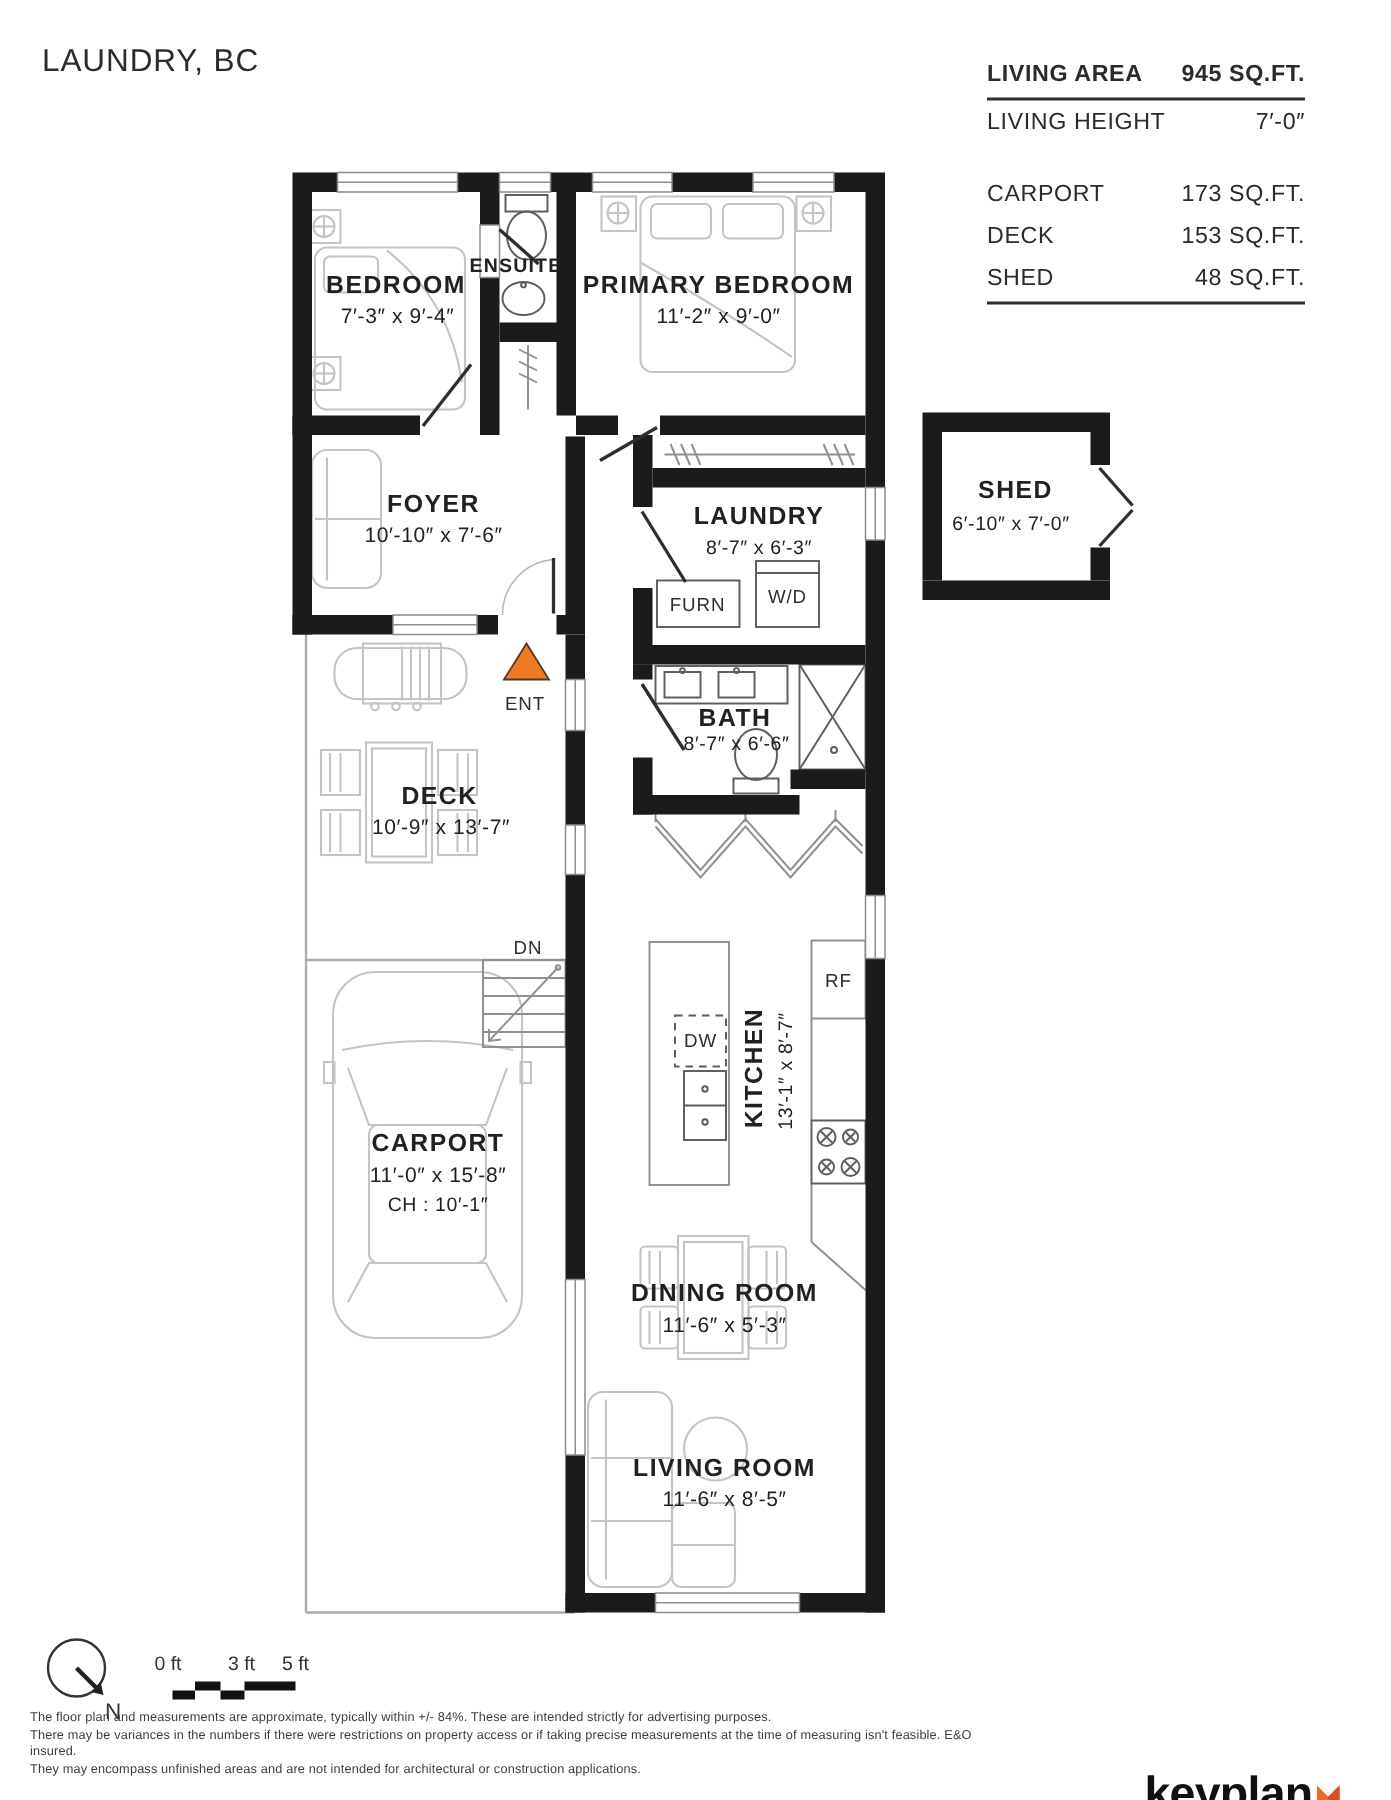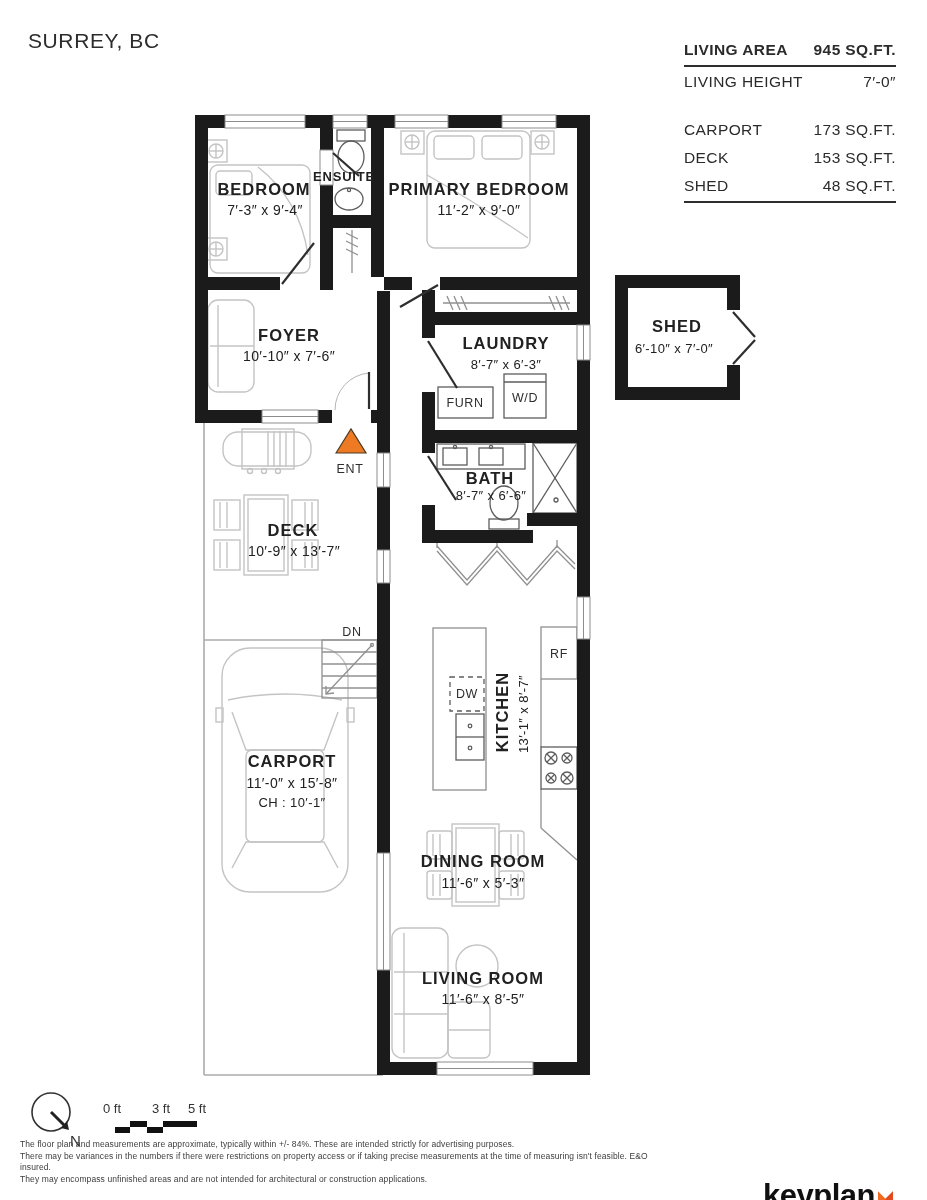--- a/index.html
+++ b/index.html
@@ -5,21 +5,21 @@
   html,body{margin:0;padding:0;}
   body{
     width:927px;height:1200px;position:relative;background:#ffffff;
     font-family:"Liberation Sans",sans-serif;overflow:hidden;color:#222;
   }
   
   .header{position:absolute;left:28px;top:24px;}
   .title{font-size:31px;font-weight:700;color:#1c1c1c;letter-spacing:.3px;}
   .subtitle{font-size:21px;font-weight:400;color:#2c2c2c;letter-spacing:.6px;margin-top:5px;}
   
-  .stats{position:absolute;left:684px;top:36px;width:212px;color:#2b2b2b;}
+  .stats{position:absolute;left:658px;top:36px;width:212px;color:#2b2b2b;}
   .srow{display:flex;justify-content:space-between;align-items:baseline;
         font-size:15.5px;letter-spacing:.4px;padding:5px 0;}
   .srow.bold{font-weight:700;}
   .sdiv{border-top:2px solid #2e2e2e;margin:1px 0;}
   .sgap{height:20px;}
   
   svg.plan{position:absolute;left:0;top:0;}
   .wall{fill:#1b1b1b;}
   .win{fill:#ffffff;stroke:#8d8d8d;stroke-width:1;}
   .winline{stroke:#8d8d8d;stroke-width:1;fill:none;}
@@ -41,21 +41,21 @@
   .disclaimer{position:absolute;left:20px;top:1139px;width:640px;
       font-size:8.5px;line-height:11.5px;color:#3d3d3d;letter-spacing:.1px;}
   .logo{position:absolute;left:763px;top:1178px;display:flex;align-items:flex-end;}
   .logo .word{font-size:31px;font-weight:700;letter-spacing:-.5px;color:#101010;}
   .logo .fox{margin-left:2px;margin-top:-2px;}
 </style>
 </head>
 <body>
 
 <div class="header">
-  <div class="subtitle">SURREY, BC</div>
+  <div class="subtitle">LAUNDRY, BC</div>
 </div>
 
 <div class="stats">
   <div class="srow bold">
     <span>LIVING AREA</span>
     <span>945 SQ.FT.</span>
   </div>
   <div class="sdiv"></div>
   <div class="srow">
     <span>LIVING HEIGHT</span>

